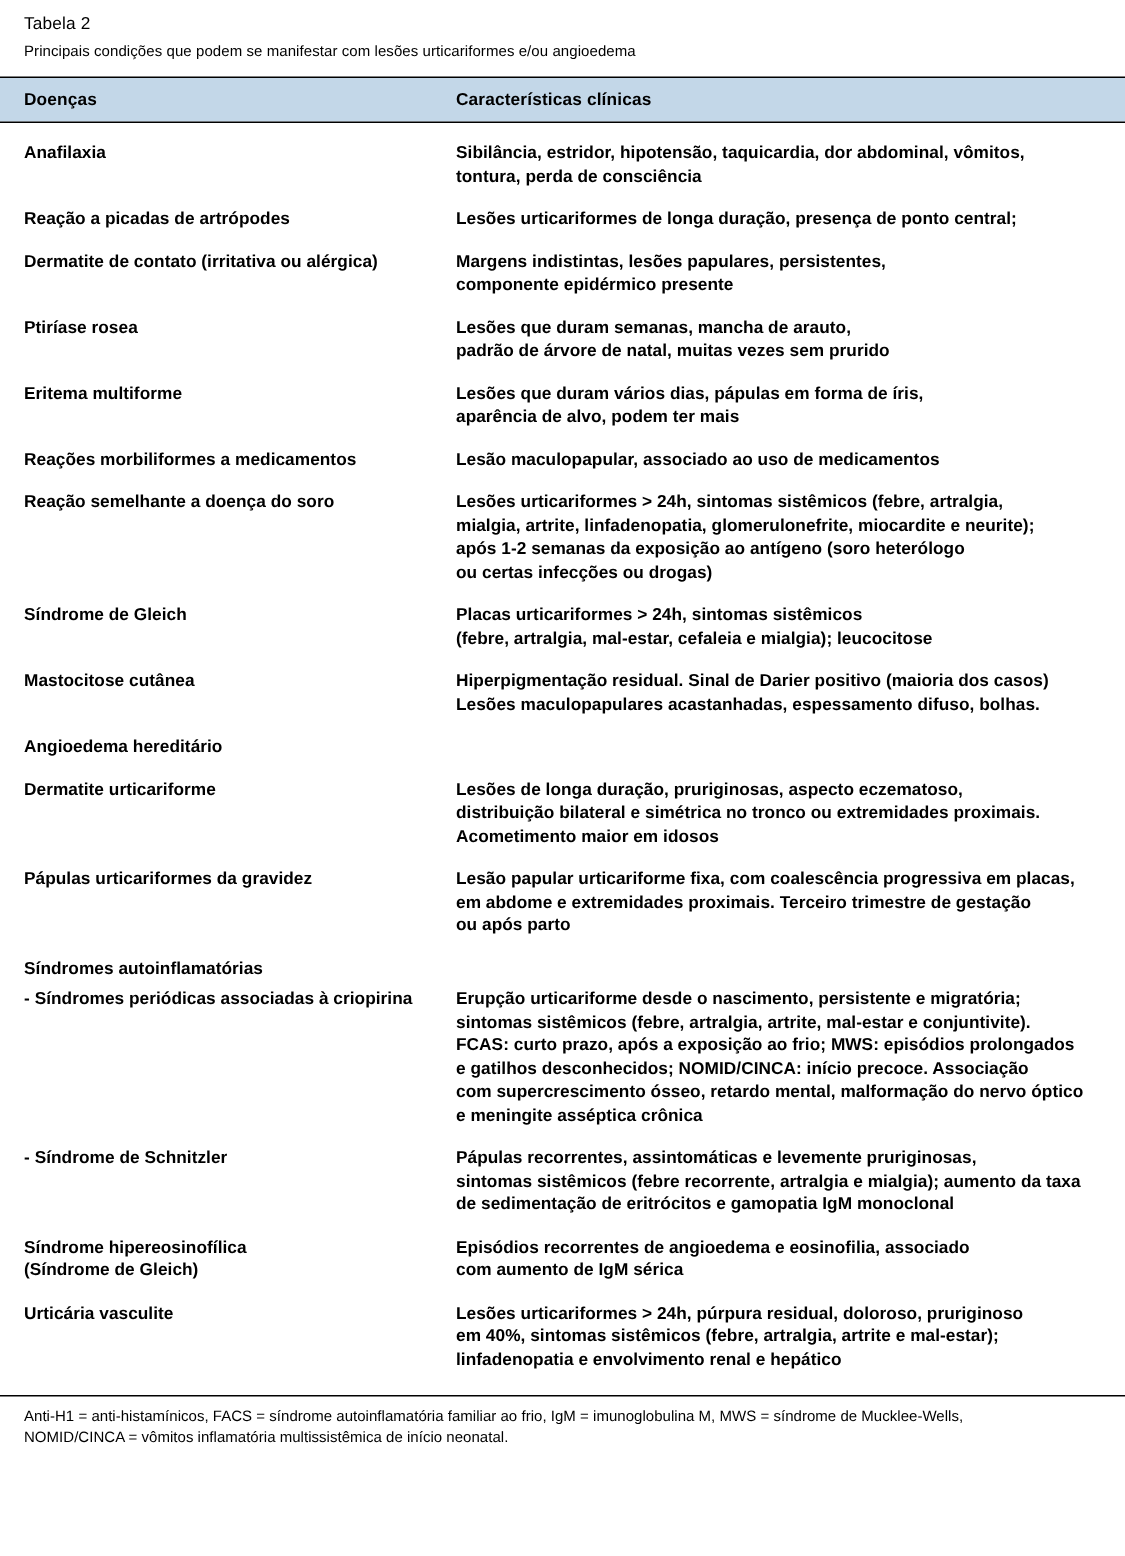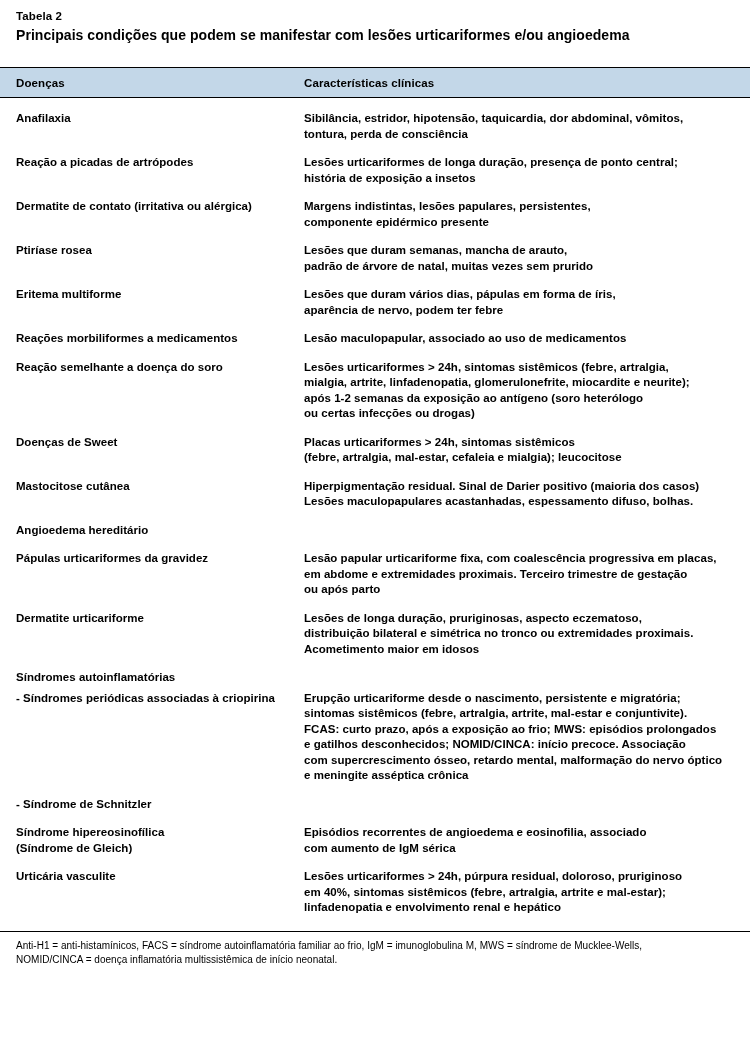--- a/index.html
+++ b/index.html
@@ -24,35 +24,35 @@
     position: relative;
     overflow: hidden;
   }
 
   
   .caption {
     padding: 9px 16px 0 16px;
   }
   .caption-label {
     font-size: 11.5px;
-    font-weight: bold;
+    font-weight: normal;
     line-height: 15px;
     letter-spacing: 0.1px;
   }
   .caption-text {
-    font-size: 14px;
-    font-weight: bold;
+    font-size: 10px;
+    font-weight: normal;
     line-height: 16px;
     margin-top: 3px;
     letter-spacing: 0.05px;
   }
 
   
   .table-wrap {
-    margin-top: 24px;
+    margin-top: 8px;
   }
   .rule {
     height: 1px;
     background: #000000;
     width: 100%;
   }
 
   .thead {
     background: #c3d7e8;
     display: flex;
@@ -155,21 +155,20 @@
             <span class="ln">Sibilância, estridor, hipotensão, taquicardia, dor abdominal, vômitos,</span>
             <span class="ln">tontura, perda de consciência</span>
           </div>
         </div>
         <div class="row">
           <div class="col-a cell-disease">
             <span class="ln">Reação a picadas de artrópodes</span>
           </div>
           <div class="col-b cell-features">
             <span class="ln">Lesões urticariformes de longa duração, presença de ponto central;</span>
-            <span class="ln">história de exposição a insetos</span>
           </div>
         </div>
         <div class="row">
           <div class="col-a cell-disease">
             <span class="ln">Dermatite de contato (irritativa ou alérgica)</span>
           </div>
           <div class="col-b cell-features">
             <span class="ln">Margens indistintas, lesões papulares, persistentes,</span>
             <span class="ln">componente epidérmico presente</span>
           </div>
@@ -182,21 +181,21 @@
             <span class="ln">Lesões que duram semanas, mancha de arauto,</span>
             <span class="ln">padrão de árvore de natal, muitas vezes sem prurido</span>
           </div>
         </div>
         <div class="row">
           <div class="col-a cell-disease">
             <span class="ln">Eritema multiforme</span>
           </div>
           <div class="col-b cell-features">
             <span class="ln">Lesões que duram vários dias, pápulas em forma de íris,</span>
-            <span class="ln">aparência de nervo, podem ter febre</span>
+            <span class="ln">aparência de alvo, podem ter mais</span>
           </div>
         </div>
         <div class="row">
           <div class="col-a cell-disease">
             <span class="ln">Reações morbiliformes a medicamentos</span>
           </div>
           <div class="col-b cell-features">
             <span class="ln">Lesão maculopapular, associado ao uso de medicamentos</span>
           </div>
         </div>
@@ -206,59 +205,59 @@
           </div>
           <div class="col-b cell-features">
             <span class="ln">Lesões urticariformes &gt; 24h, sintomas sistêmicos (febre, artralgia,</span>
             <span class="ln">mialgia, artrite, linfadenopatia, glomerulonefrite, miocardite e neurite);</span>
             <span class="ln">após 1-2 semanas da exposição ao antígeno (soro heterólogo</span>
             <span class="ln">ou certas infecções ou drogas)</span>
           </div>
         </div>
         <div class="row">
           <div class="col-a cell-disease">
-            <span class="ln">Doenças de Sweet</span>
+            <span class="ln">Síndrome de Gleich</span>
           </div>
           <div class="col-b cell-features">
             <span class="ln">Placas urticariformes &gt; 24h, sintomas sistêmicos</span>
             <span class="ln">(febre, artralgia, mal-estar, cefaleia e mialgia); leucocitose</span>
           </div>
         </div>
         <div class="row">
           <div class="col-a cell-disease">
             <span class="ln">Mastocitose cutânea</span>
           </div>
           <div class="col-b cell-features">
             <span class="ln">Hiperpigmentação residual. Sinal de Darier positivo (maioria dos casos)</span>
             <span class="ln">Lesões maculopapulares acastanhadas, espessamento difuso, bolhas.</span>
           </div>
         </div>
         <div class="row">
           <div class="col-a cell-disease">
             <span class="ln">Angioedema hereditário</span>
+          </div>
+        </div>
+        <div class="row">
+          <div class="col-a cell-disease">
+            <span class="ln">Dermatite urticariforme</span>
+          </div>
+          <div class="col-b cell-features">
+            <span class="ln">Lesões de longa duração, pruriginosas, aspecto eczematoso,</span>
+            <span class="ln">distribuição bilateral e simétrica no tronco ou extremidades proximais.</span>
+            <span class="ln">Acometimento maior em idosos</span>
           </div>
         </div>
         <div class="row">
           <div class="col-a cell-disease">
             <span class="ln">Pápulas urticariformes da gravidez</span>
           </div>
           <div class="col-b cell-features">
             <span class="ln">Lesão papular urticariforme fixa, com coalescência progressiva em placas,</span>
             <span class="ln">em abdome e extremidades proximais. Terceiro trimestre de gestação</span>
             <span class="ln">ou após parto</span>
-          </div>
-        </div>
-        <div class="row">
-          <div class="col-a cell-disease">
-            <span class="ln">Dermatite urticariforme</span>
-          </div>
-          <div class="col-b cell-features">
-            <span class="ln">Lesões de longa duração, pruriginosas, aspecto eczematoso,</span>
-            <span class="ln">distribuição bilateral e simétrica no tronco ou extremidades proximais.</span>
-            <span class="ln">Acometimento maior em idosos</span>
           </div>
         </div>
         <div class="row tight">
           <div class="col-a cell-disease">
             <span class="ln">Síndromes autoinflamatórias</span>
           </div>
           <div class="col-b cell-features"></div>
         </div>
         <div class="row">
           <div class="col-a cell-disease">
@@ -270,20 +269,25 @@
             <span class="ln">FCAS: curto prazo, após a exposição ao frio; MWS: episódios prolongados</span>
             <span class="ln">e gatilhos desconhecidos; NOMID/CINCA: início precoce. Associação</span>
             <span class="ln">com supercrescimento ósseo, retardo mental, malformação do nervo óptico</span>
             <span class="ln">e meningite asséptica crônica</span>
           </div>
         </div>
         <div class="row">
           <div class="col-a cell-disease">
             <span class="ln">- Síndrome de Schnitzler</span>
           </div>
+          <div class="col-b cell-features">
+            <span class="ln">Pápulas recorrentes, assintomáticas e levemente pruriginosas,</span>
+            <span class="ln">sintomas sistêmicos (febre recorrente, artralgia e mialgia); aumento da taxa</span>
+            <span class="ln">de sedimentação de eritrócitos e gamopatia IgM monoclonal</span>
+          </div>
         </div>
         <div class="row">
           <div class="col-a cell-disease">
             <span class="ln">Síndrome hipereosinofílica</span>
             <span class="ln">(Síndrome de Gleich)</span>
           </div>
           <div class="col-b cell-features">
             <span class="ln">Episódios recorrentes de angioedema e eosinofilia, associado</span>
             <span class="ln">com aumento de IgM sérica</span>
           </div>
@@ -297,17 +301,17 @@
             <span class="ln">em 40%, sintomas sistêmicos (febre, artralgia, artrite e mal-estar);</span>
             <span class="ln">linfadenopatia e envolvimento renal e hepático</span>
           </div>
         </div>
       </div>
 
     <div class="foot-rule"></div>
 
     <div class="footnote" id="footnote">
         <span class="ln">Anti-H1 = anti-histamínicos, FACS = síndrome autoinflamatória familiar ao frio, IgM = imunoglobulina M, MWS = síndrome de Mucklee-Wells,</span>
-        <span class="ln">NOMID/CINCA = doença inflamatória multissistêmica de início neonatal.</span>
+        <span class="ln">NOMID/CINCA = vômitos inflamatória multissistêmica de início neonatal.</span>
       </div>
   </div>
 
 </div>
 
 </body></html>

